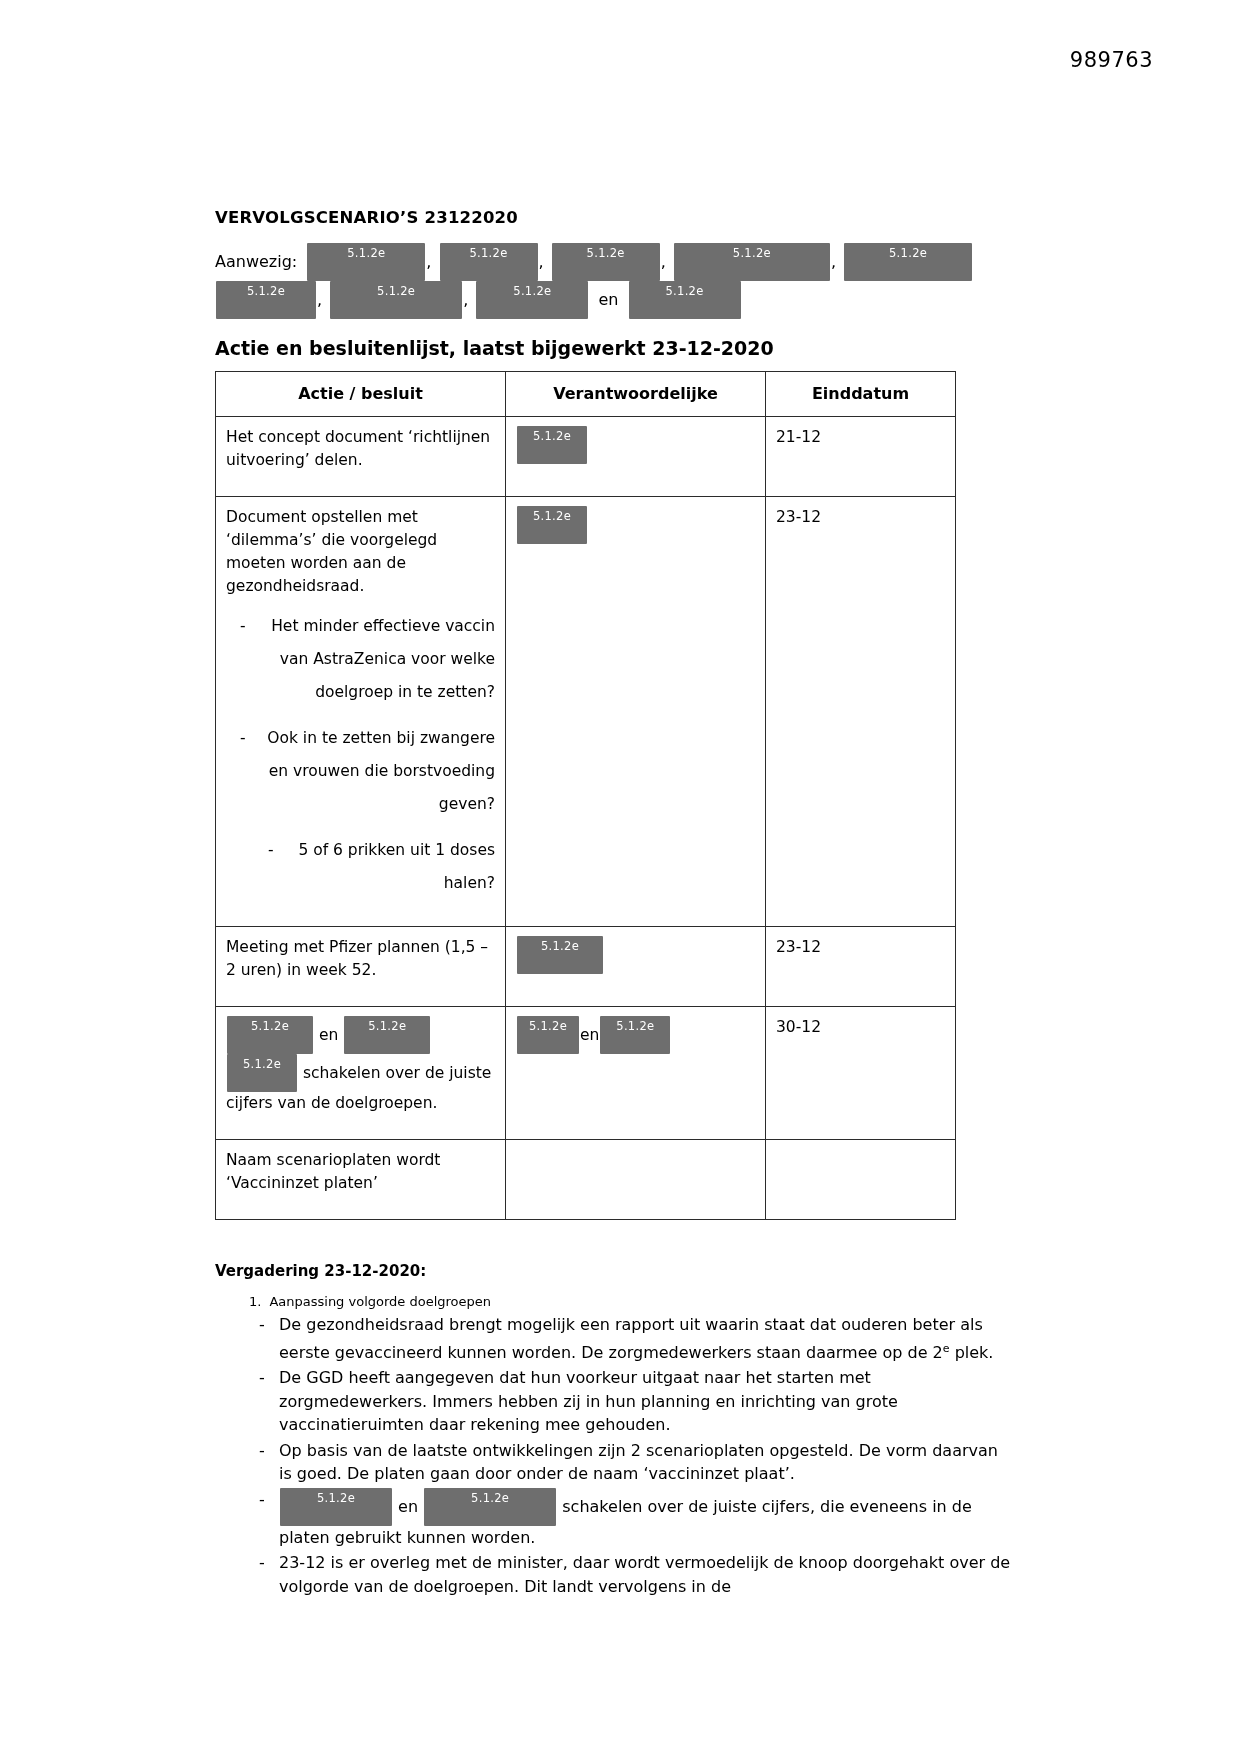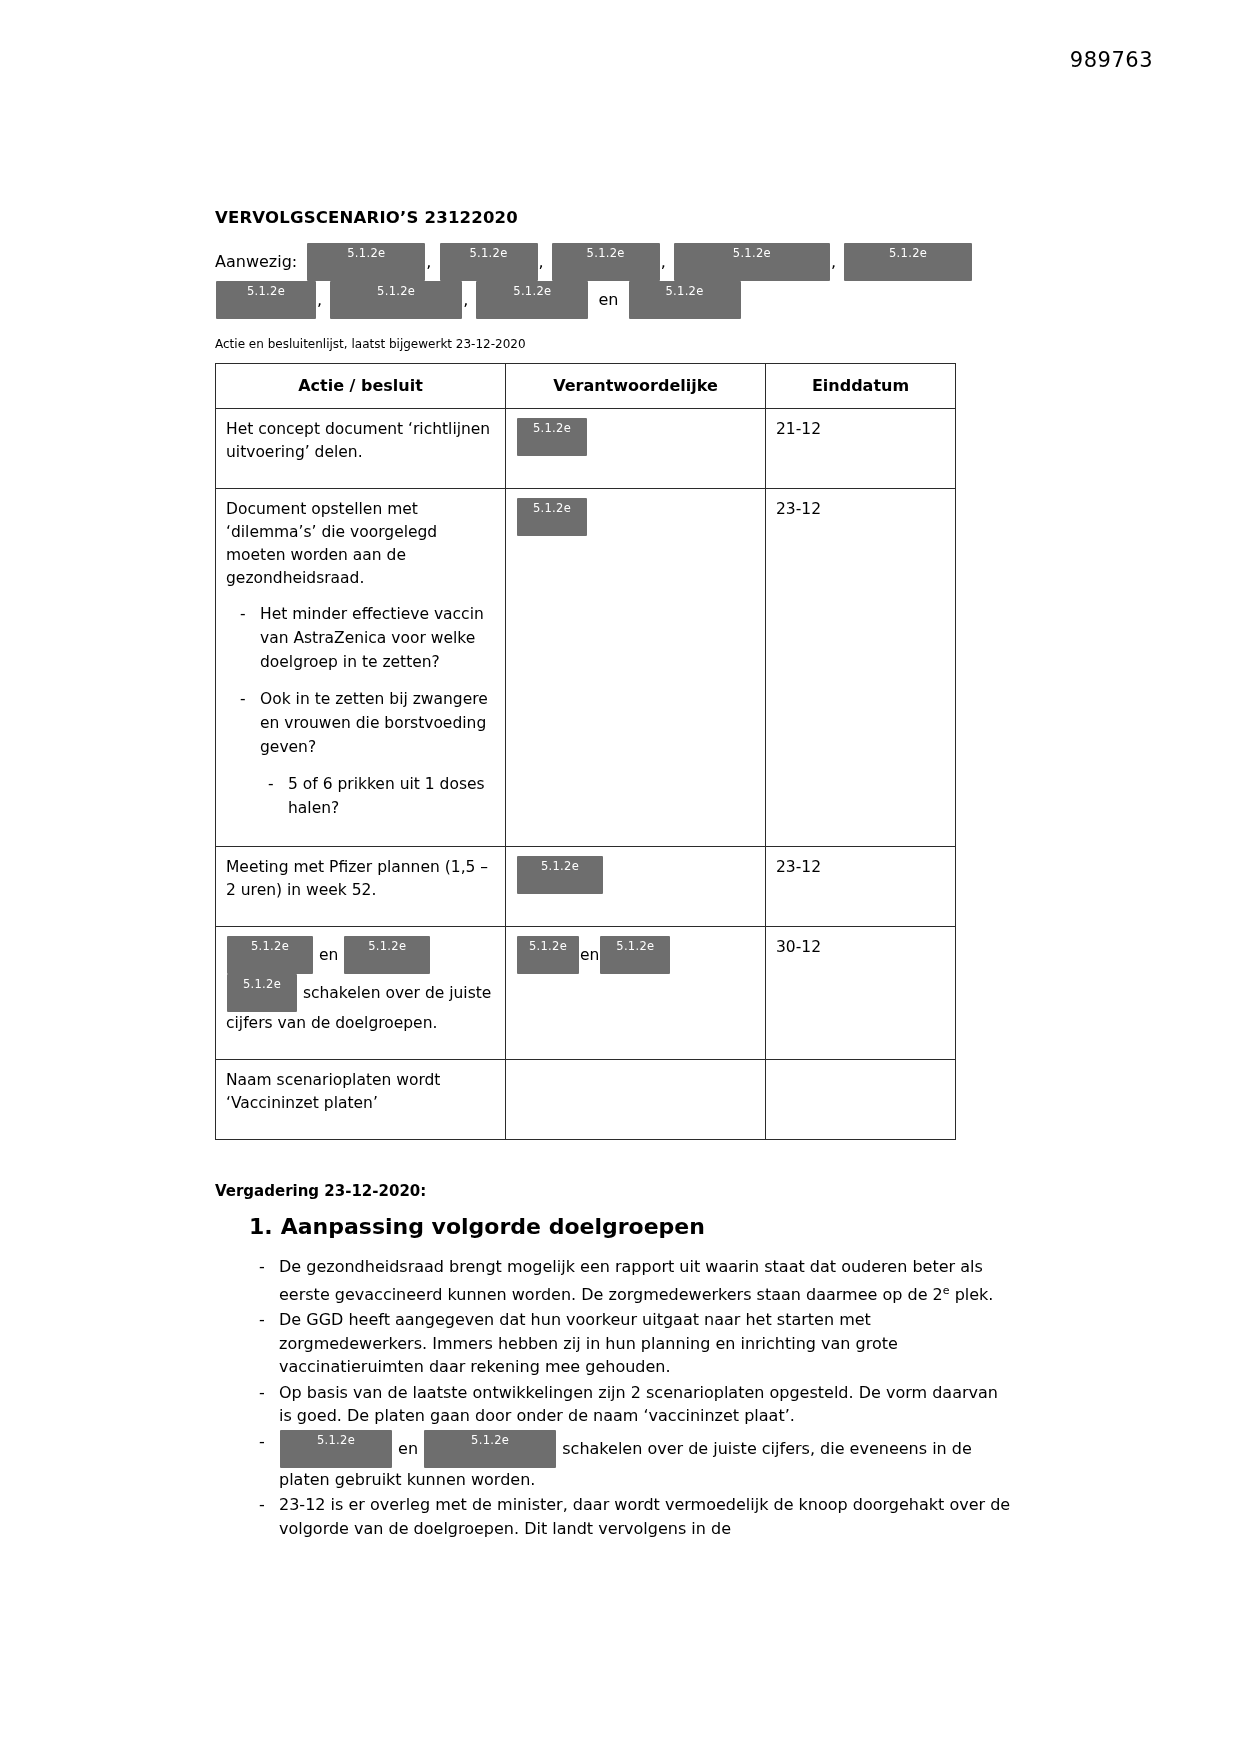--- a/index.html
+++ b/index.html
@@ -75,22 +75,22 @@
   .redact.w8 { width: 86px; }
   .redact.w9 { width: 70px; }
   .redact.w10 { width: 62px; }
   .redact.w11 { width: 132px; }
 
   .attendees .lbl { margin-right: 4px; }
   .attendees .sep { margin: 0 2px 0 0; }
   .attendees .en { margin: 0 4px; }
 
   h2.subtitle {
-    font-size: 12px;
-    font-weight: normal;
+    font-size: 19px;
+    font-weight: bold;
     margin: 18px 0 12px 0;
   }
 
   table.actions {
     border-collapse: collapse;
     width: 740px;
     table-layout: fixed;
   }
   table.actions th, table.actions td {
     border: 1px solid #2b2b2b;
@@ -110,44 +110,45 @@
   col.c3 { width: 190px; }
 
   ul.dashes {
     list-style: none;
     margin: 12px 0 0 0;
     padding: 0 0 0 34px;
   }
   ul.dashes li {
     position: relative;
     margin-bottom: 13px;
-    line-height: 24px;
+    line-height: 33px;
+    text-align: right;
   }
   ul.dashes li:last-child { margin-bottom: 2px; margin-left: 28px; }
   ul.dashes li:before {
     content: "-";
     position: absolute;
     left: -20px;
     top: 0;
   }
 
   h3.meeting {
     font-size: 15px;
     font-weight: bold;
     margin: 42px 0 14px 0;
   }
 
   .numbered {
     margin: 0 0 0 34px;
     font-size: 16px;
   }
   .numbered .num-item {
-    font-weight: bold;
-    font-size: 22px;
-    margin-bottom: 16px;
+    font-weight: normal;
+    font-size: 13px;
+    margin-bottom: 4px;
   }
   .numbered .num-item .idx { margin-right: 8px; }
 
   ul.dashes2 {
     list-style: none;
     margin: 0;
     padding: 0 0 0 30px;
   }
   ul.dashes2 li {
     position: relative;

